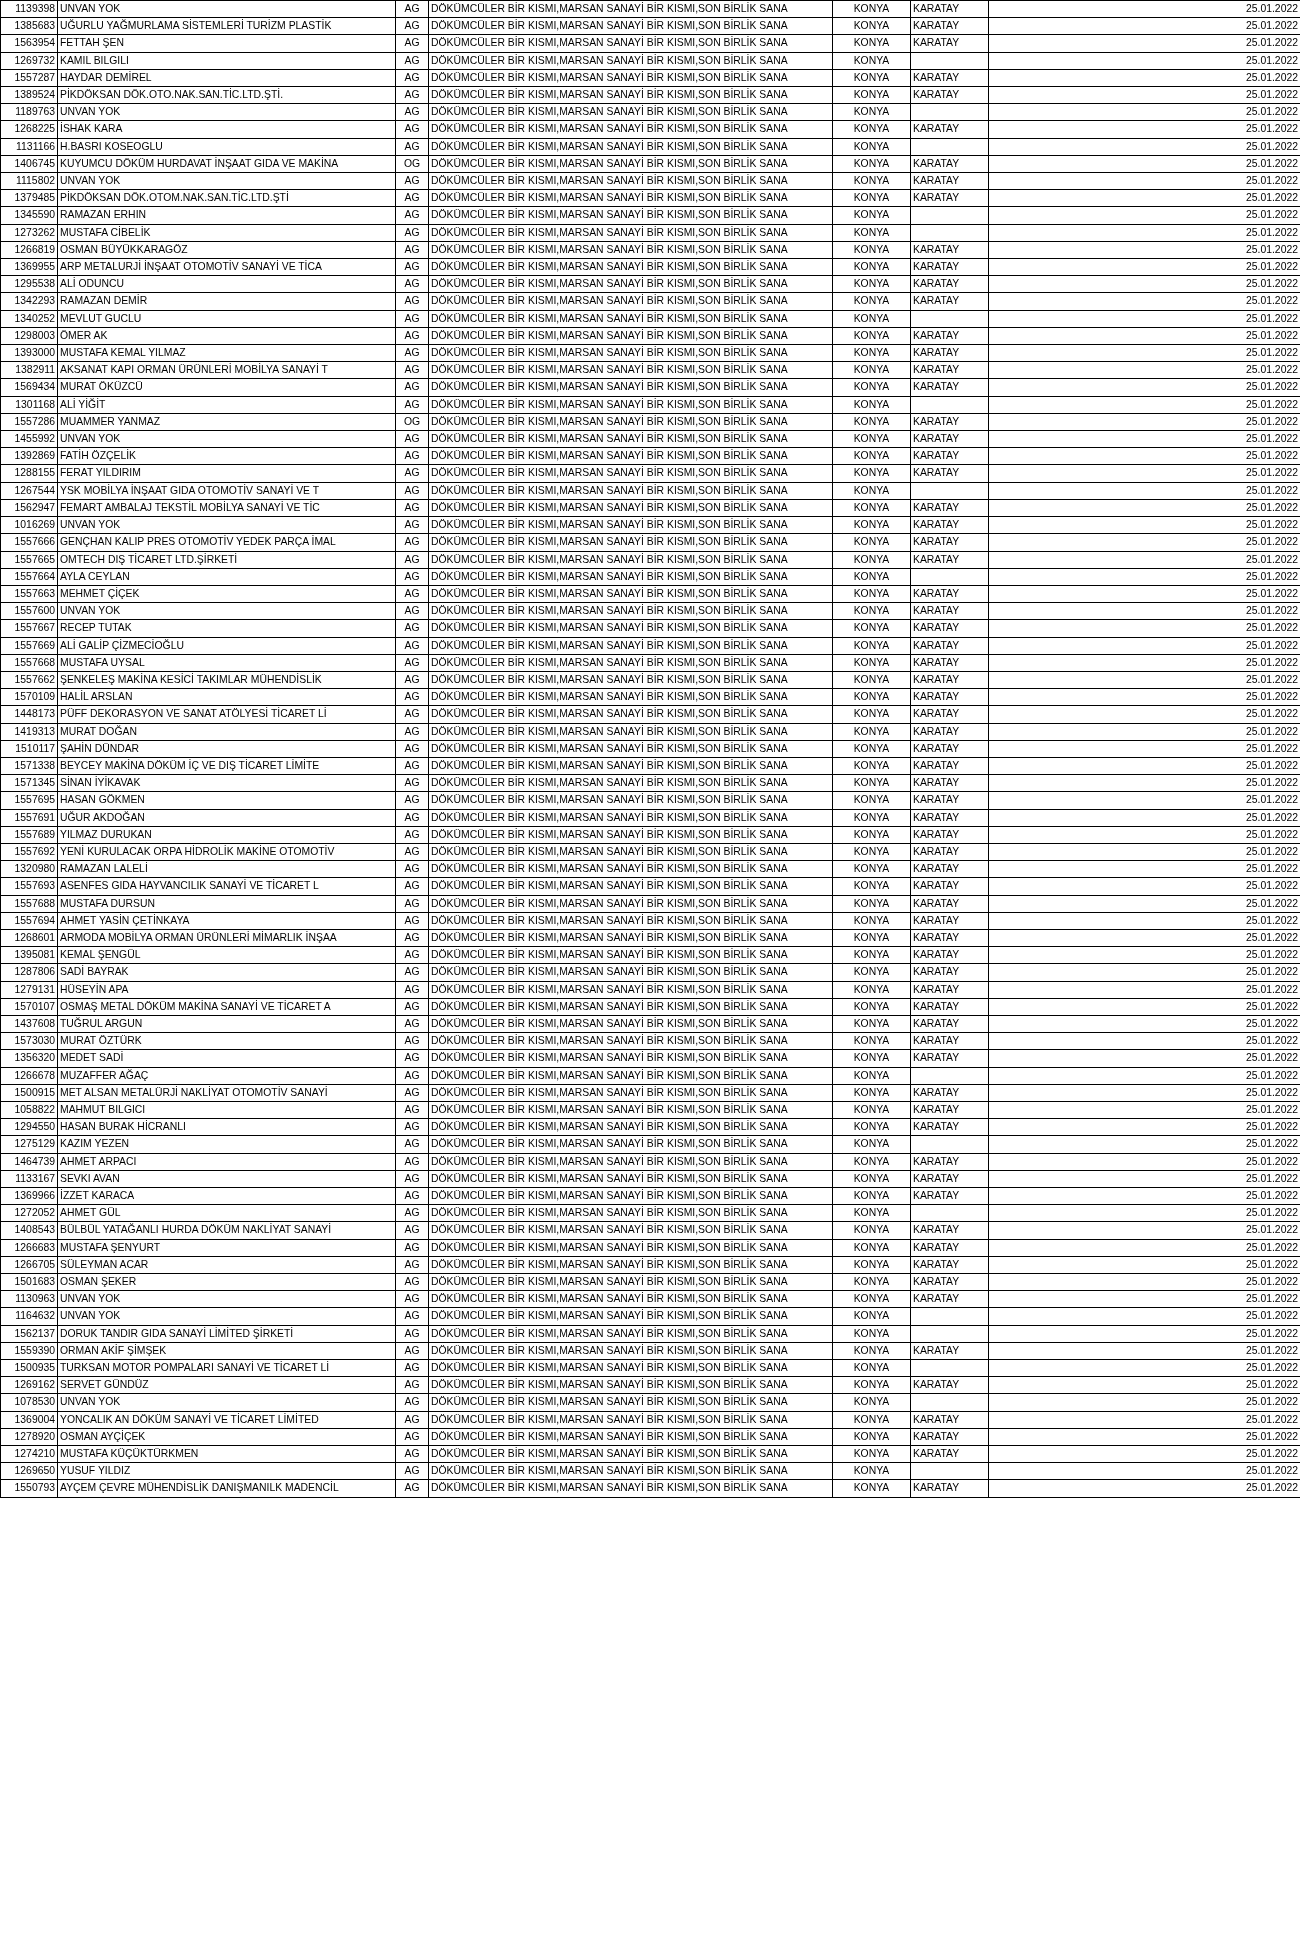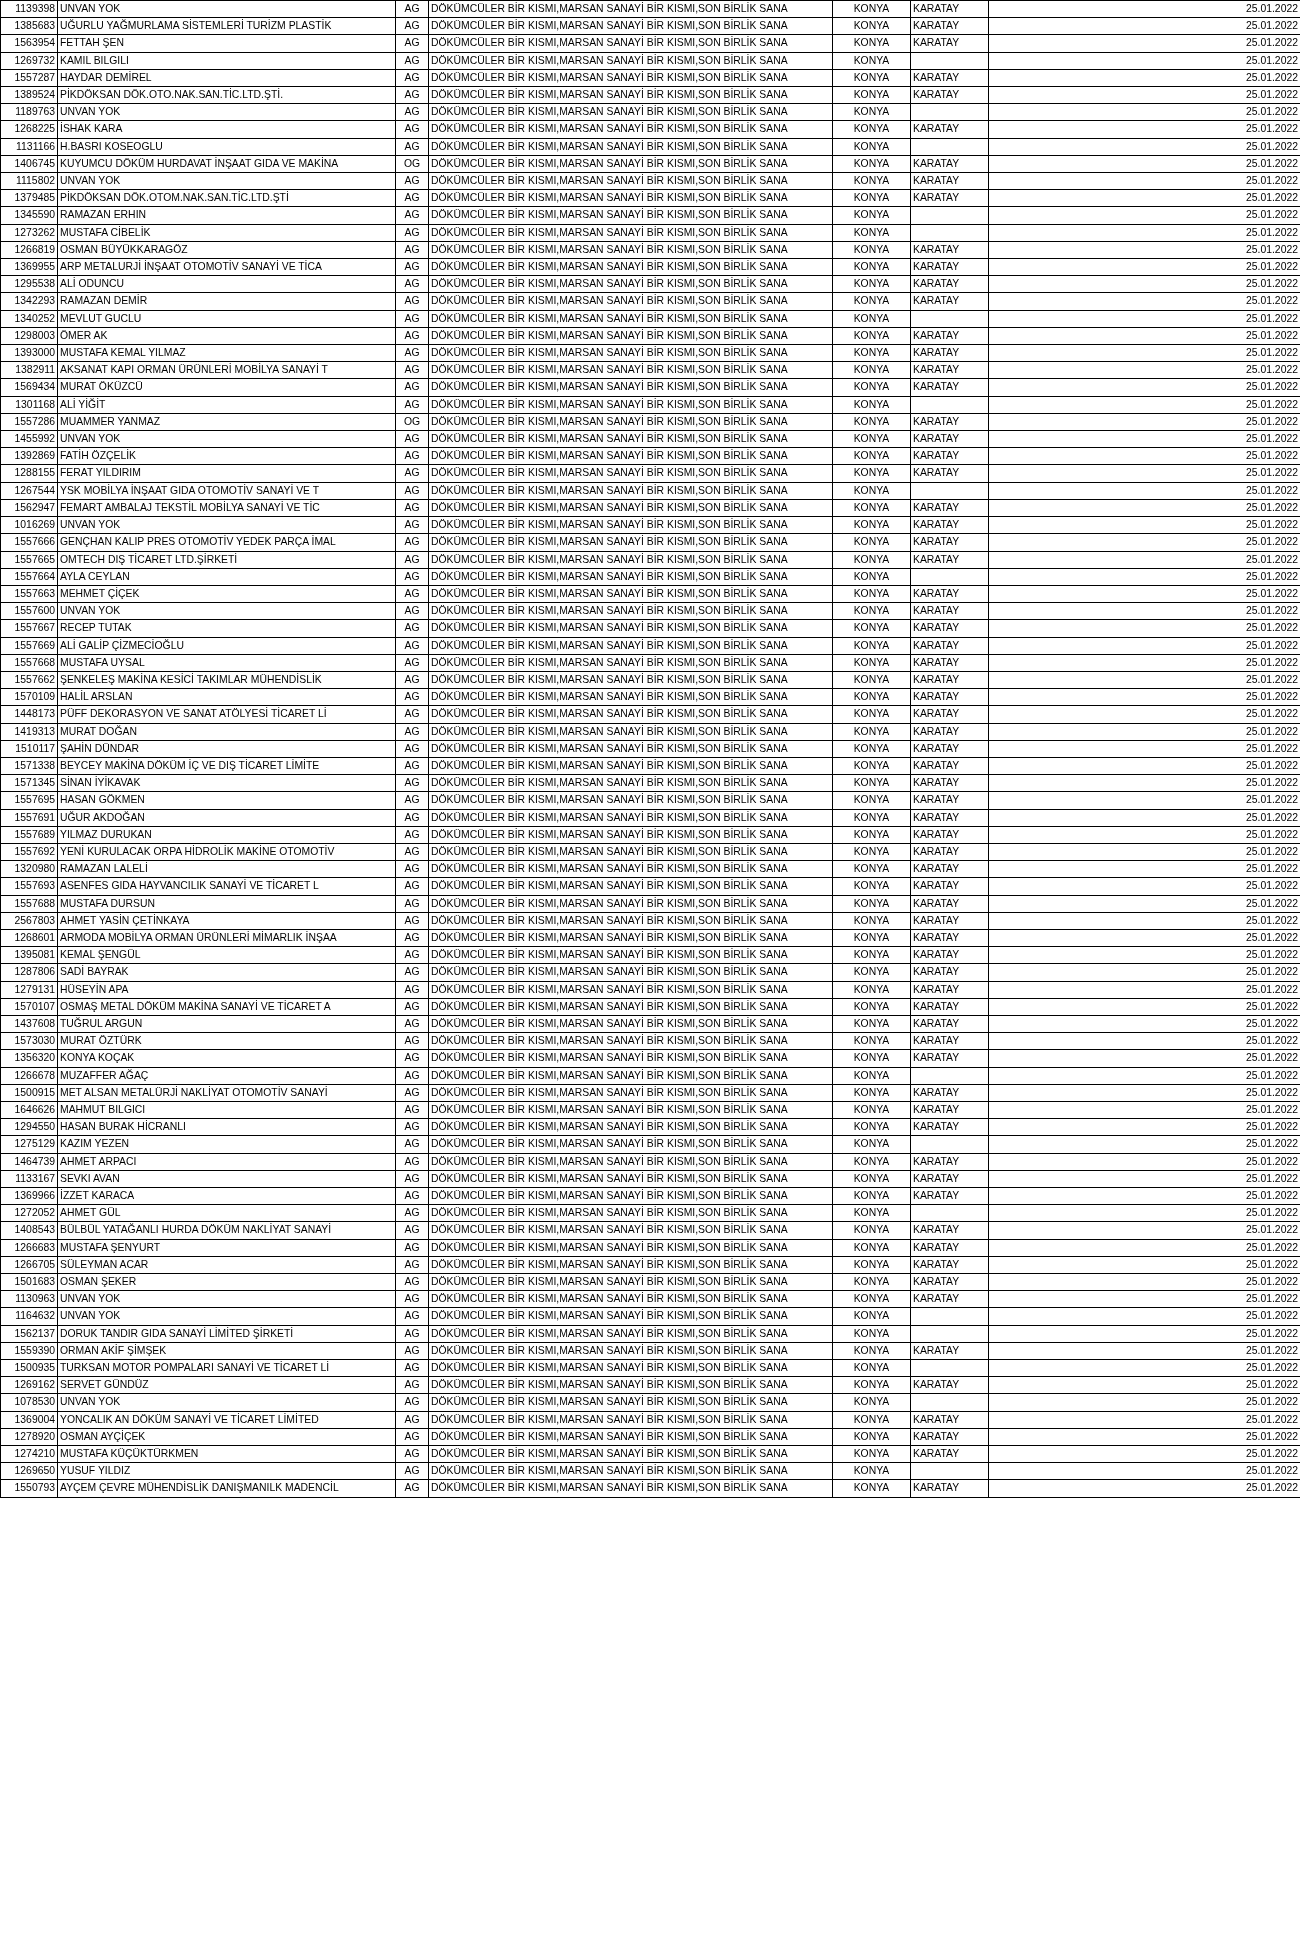--- a/index.html
+++ b/index.html
@@ -535,21 +535,21 @@
         <tr>
           <td class="sicil">1557688</td>
           <td class="unvan">MUSTAFA DURSUN</td>
           <td class="tip">AG</td>
           <td class="adres">DÖKÜMCÜLER BİR KISMI,MARSAN SANAYİ BİR KISMI,SON BİRLİK SANA</td>
           <td class="il">KONYA</td>
           <td class="ilce">KARATAY</td>
           <td class="tarih">25.01.2022</td>
         </tr>
         <tr>
-          <td class="sicil">2567803</td>
+          <td class="sicil">1557694</td>
           <td class="unvan">AHMET YASİN ÇETİNKAYA</td>
           <td class="tip">AG</td>
           <td class="adres">DÖKÜMCÜLER BİR KISMI,MARSAN SANAYİ BİR KISMI,SON BİRLİK SANA</td>
           <td class="il">KONYA</td>
           <td class="ilce">KARATAY</td>
           <td class="tarih">25.01.2022</td>
         </tr>
         <tr>
           <td class="sicil">1268601</td>
           <td class="unvan">ARMODA MOBİLYA ORMAN ÜRÜNLERİ MİMARLIK İNŞAA</td>
@@ -608,21 +608,21 @@
           <td class="sicil">1573030</td>
           <td class="unvan">MURAT ÖZTÜRK</td>
           <td class="tip">AG</td>
           <td class="adres">DÖKÜMCÜLER BİR KISMI,MARSAN SANAYİ BİR KISMI,SON BİRLİK SANA</td>
           <td class="il">KONYA</td>
           <td class="ilce">KARATAY</td>
           <td class="tarih">25.01.2022</td>
         </tr>
         <tr>
           <td class="sicil">1356320</td>
-          <td class="unvan">KONYA KOÇAK</td>
+          <td class="unvan">MEDET SADİ</td>
           <td class="tip">AG</td>
           <td class="adres">DÖKÜMCÜLER BİR KISMI,MARSAN SANAYİ BİR KISMI,SON BİRLİK SANA</td>
           <td class="il">KONYA</td>
           <td class="ilce">KARATAY</td>
           <td class="tarih">25.01.2022</td>
         </tr>
         <tr>
           <td class="sicil">1266678</td>
           <td class="unvan">MUZAFFER AĞAÇ</td>
           <td class="tip">AG</td>
@@ -634,21 +634,21 @@
         <tr>
           <td class="sicil">1500915</td>
           <td class="unvan">MET ALSAN METALÜRJİ NAKLİYAT OTOMOTİV SANAYİ</td>
           <td class="tip">AG</td>
           <td class="adres">DÖKÜMCÜLER BİR KISMI,MARSAN SANAYİ BİR KISMI,SON BİRLİK SANA</td>
           <td class="il">KONYA</td>
           <td class="ilce">KARATAY</td>
           <td class="tarih">25.01.2022</td>
         </tr>
         <tr>
-          <td class="sicil">1646626</td>
+          <td class="sicil">1058822</td>
           <td class="unvan">MAHMUT BILGICI</td>
           <td class="tip">AG</td>
           <td class="adres">DÖKÜMCÜLER BİR KISMI,MARSAN SANAYİ BİR KISMI,SON BİRLİK SANA</td>
           <td class="il">KONYA</td>
           <td class="ilce">KARATAY</td>
           <td class="tarih">25.01.2022</td>
         </tr>
         <tr>
           <td class="sicil">1294550</td>
           <td class="unvan">HASAN BURAK HİCRANLI</td>

